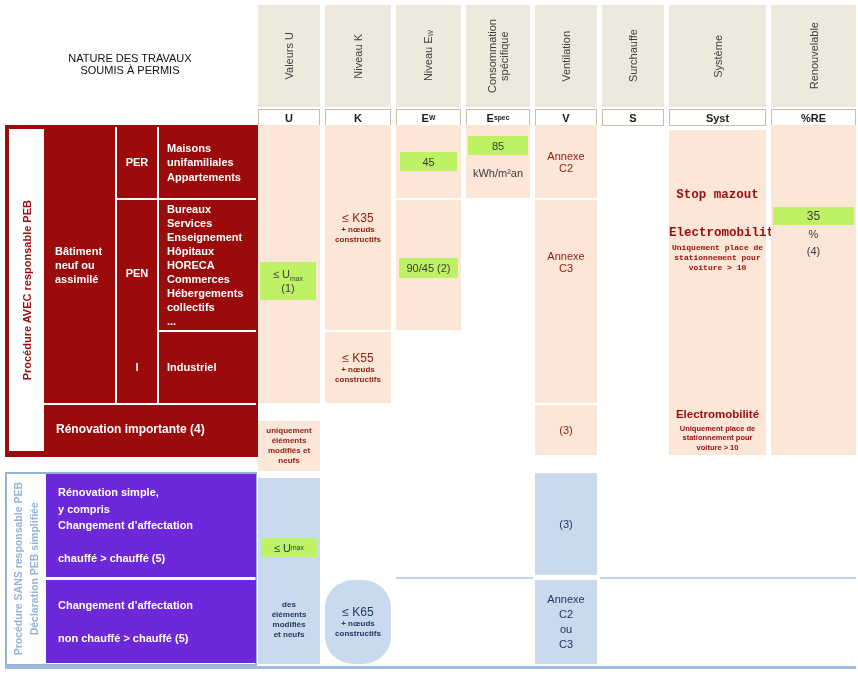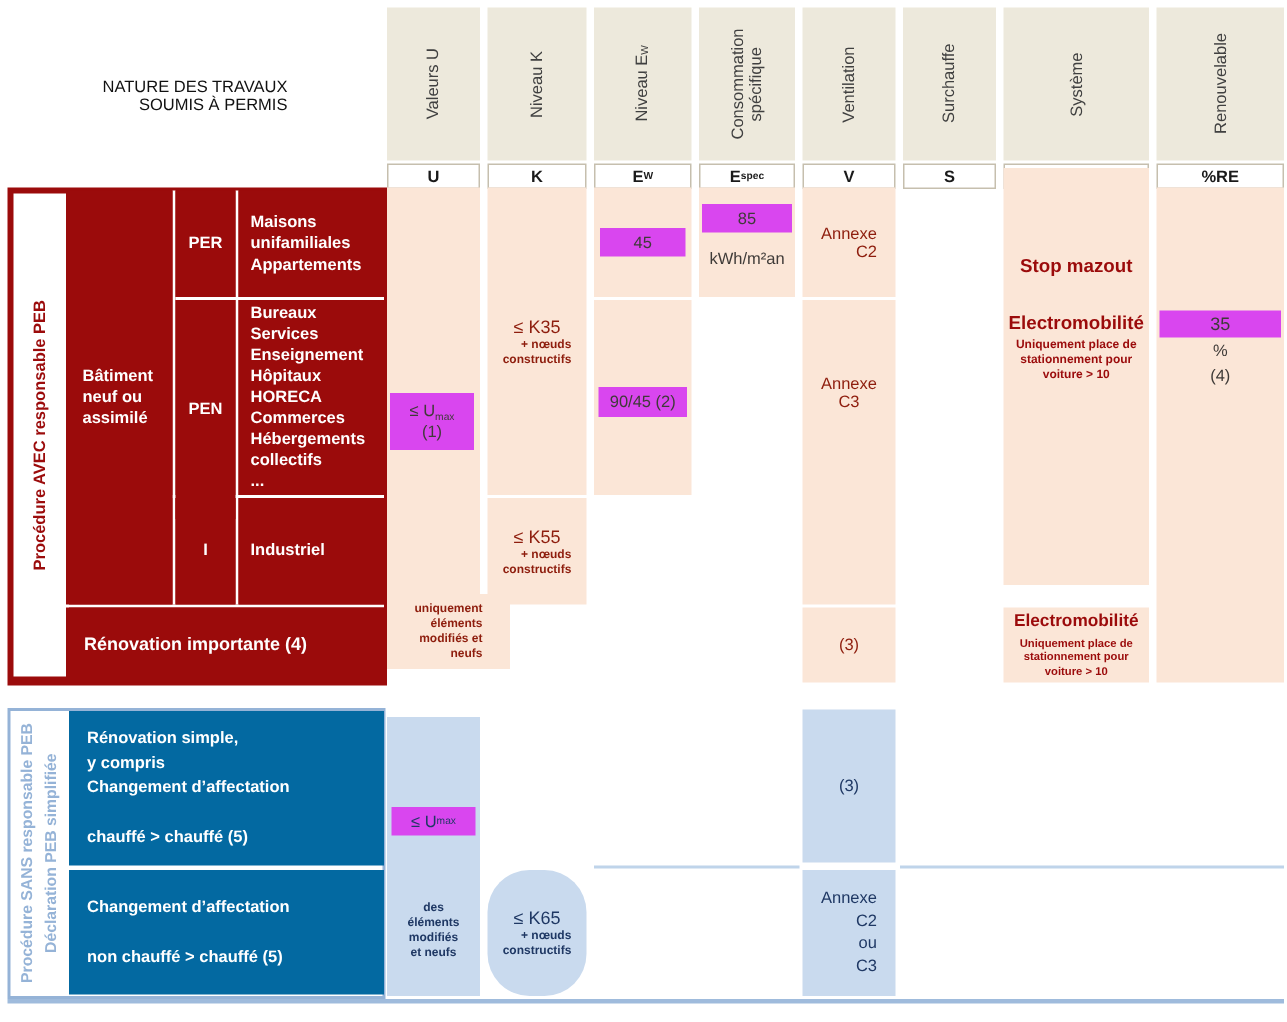--- a/index.html
+++ b/index.html
@@ -1,34 +1,34 @@
 <!DOCTYPE html>
 <html><head>
 <meta charset="utf-8">
 <style>
   html,body{margin:0;padding:0;background:#fff;}
   .page{position:relative;width:858px;height:681px;background:#fff;
         font-family:"Liberation Sans", sans-serif;overflow:hidden;}
   .abs{position:absolute;}
   .cell{position:absolute;display:flex;align-items:center;justify-content:center;
         text-align:center;box-sizing:border-box;}
-  .pre{white-space:pre-line;text-align:right;}
+  .pre{white-space:pre-line;}
   .vtext{writing-mode:vertical-rl;transform:rotate(180deg);}
   sub{font-size:0.62em;}
   .hdrblk{position:absolute;top:5px;height:102px;background:#EDE9DC;
           display:flex;align-items:center;justify-content:center;
           color:#404040;font-size:11px;}
   .lettercell{position:absolute;top:109px;height:17px;background:#fff;
           border:1px solid #C6BFAE;display:flex;align-items:center;justify-content:center;
           font-weight:bold;font-size:11px;color:#1a1a1a;box-sizing:border-box;}
   .peach{background:#FBE6D7;color:#8E1D0D;}
   .lblue{background:#C9DAEE;color:#1F3864;}
   .redcell{background:#9B0B0B;color:#fff;font-weight:bold;font-size:11px;line-height:1.28;}
-  .bluecell{background:#0369a1;color:#fff;font-weight:bold;font-size:11px;line-height:1.5;}
-  .wbox{background:#d946ef;}
+  .bluecell{background:#6d28d9;color:#fff;font-weight:bold;font-size:11px;line-height:1.5;}
+  .wbox{background:#bef264;}
   .leftal{justify-content:flex-start;text-align:left;}
   .s8{font-size:8px;font-weight:bold;line-height:1.25;}
   .s11{font-size:11px;}
   .s12{font-size:12px;}
   .dkgray{color:#3F3B38;}
   .wline{position:absolute;background:#fff;}
 </style>
 </head>
 <body>
 
@@ -109,21 +109,21 @@
 collectifs
 ...</div>
   <div class="cell redcell pre leftal" style="left:159px;top:332px;width:97px;height:71px;padding-left:8px;">Industriel</div>
   <div class="cell redcell leftal" style="left:46px;top:405px;width:210px;height:50px;padding-left:10px;font-size:12px;">Rénovation importante (4)</div>
 
   <div class="cell peach" style="left:258px;top:125px;width:62px;height:278px;"></div>
   <div class="cell wbox dkgray" style="left:260px;top:262px;width:56px;height:38px;flex-direction:column;font-size:11px;">
     <div><span>≤ U</span><sub>max</sub></div>
     <div>(1)</div>
   </div>
-  <div class="cell peach pre s8" style="left:258px;top:396px;width:82px;height:50px;">uniquement
+  <div class="cell peach pre s8" style="left:258px;top:421px;width:62px;height:50px;">uniquement
 éléments
 modifiés et
 neufs</div>
 
   <div class="cell peach" style="left:325px;top:125px;width:66px;height:205px;flex-direction:column;">
     <div class="s12">≤ K35</div>
     <div class="s8 pre">+ nœuds
 constructifs</div>
   </div>
   <div class="cell peach" style="left:325px;top:332px;width:66px;height:71px;flex-direction:column;">
@@ -143,21 +143,21 @@
 
   <div class="cell peach pre s11" style="left:535px;top:125px;width:62px;height:73px;">Annexe
 C2</div>
   <div class="cell peach" style="left:535px;top:200px;width:62px;height:203px;">
     <div class="abs pre s11" style="left:0;top:50px;width:62px;text-align:center;">Annexe
 C3</div>
   </div>
   <div class="cell peach s11" style="left:535px;top:405px;width:62px;height:50px;">(3)</div>
 
 
-  <div class="abs peach" style="left:669px;top:112px;width:97px;height:278px;">
+  <div class="abs peach" style="left:669px;top:130px;width:97px;height:278px;font-family:Liberation Mono, monospace;">
     <div class="abs" style="left:0;top:58px;width:97px;text-align:center;font-weight:bold;font-size:12.5px;color:#9B0B0B;">Stop mazout</div>
     <div class="abs" style="left:0;top:96px;width:97px;text-align:center;font-weight:bold;font-size:12.5px;color:#9B0B0B;">Electromobilité</div>
     <div class="abs pre s8" style="left:0;top:113px;width:97px;text-align:center;color:#9B0B0B;">Uniquement place de
 stationnement pour
 voiture &gt; 10</div>
   </div>
   <div class="abs peach" style="left:669px;top:405px;width:97px;height:50px;">
     <div class="abs" style="left:0;top:3px;width:97px;text-align:center;font-weight:bold;font-size:11.5px;color:#9B0B0B;">Electromobilité</div>
     <div class="abs pre" style="left:0;top:19px;width:97px;text-align:center;font-weight:bold;font-size:7.5px;line-height:1.25;color:#9B0B0B;">Uniquement place de
 stationnement pour

